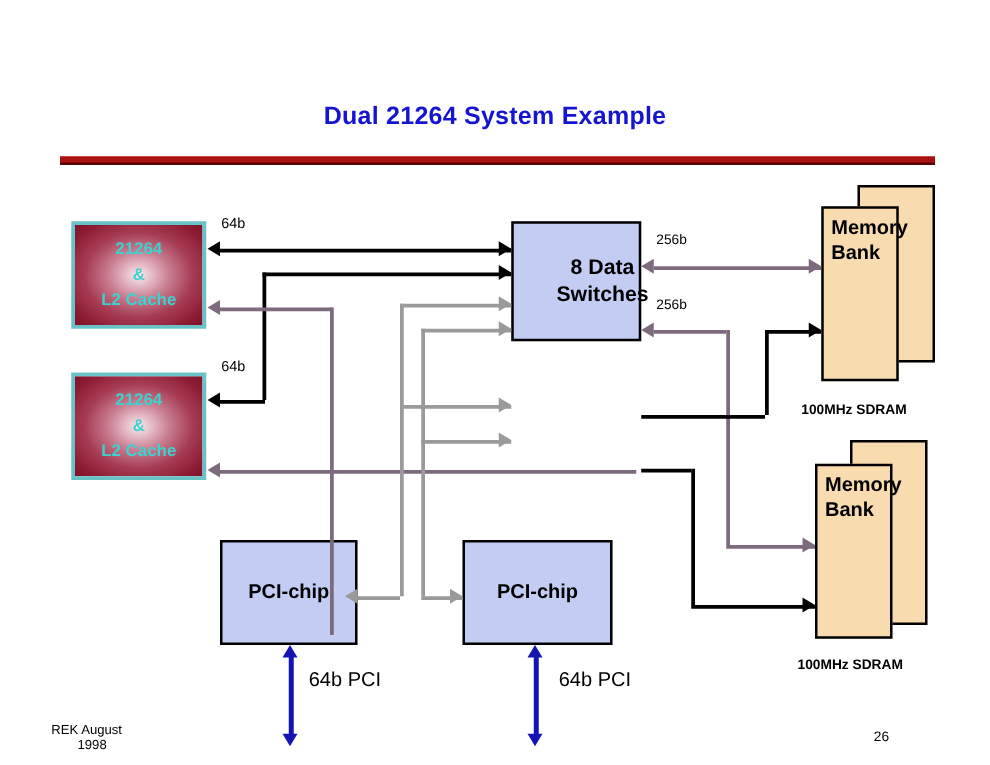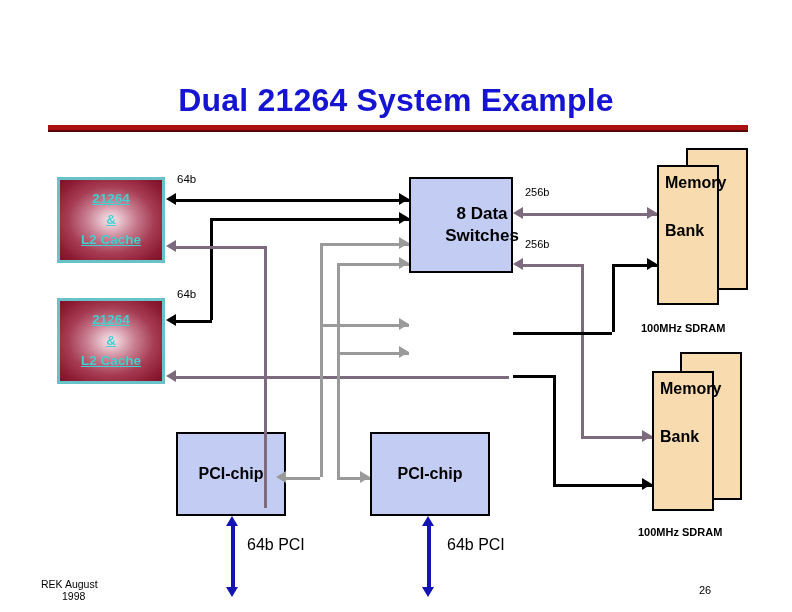--- a/index.html
+++ b/index.html
@@ -17,21 +17,21 @@
     background: #ffffff;
     overflow: hidden;
   }
   .title {
     position: absolute;
     left: 0;
     top: 82px;
     width: 792px;
     text-align: center;
     font-family: "Liberation Sans", sans-serif;
-    font-size: 32px;
+    font-size: 20px;
     font-weight: bold;
     color: #1414d2;
     letter-spacing: 0.2px;
   }
   .title-rule {
     position: absolute;
     left: 48px;
     top: 125px;
     width: 700px;
     height: 5px;
@@ -55,21 +55,21 @@
     display: flex;
     flex-direction: column;
     align-items: center;
     justify-content: center;
     color: #3fd0cf;
     font-size: 13.5px;
     font-weight: bold;
     line-height: 1.55;
     text-align: center;
   }
-  .cpu span { display: block; text-decoration: underline; }
+  .cpu span { display: block; }
 
   
   .bluebox {
     position: absolute;
     background: #c3cdf4;
     border: 2px solid #000000;
     box-sizing: border-box;
     display: flex;
     flex-direction: column;
     align-items: center;
@@ -95,21 +95,20 @@
     background: #f8dcb0;
     border: 2px solid #000000;
     box-sizing: border-box;
     display: flex;
     flex-direction: column;
     justify-content: flex-start;
     color: #000000;
     font-size: 16px;
     font-weight: bold;
     line-height: 1.25;
-    gap: 28px;
   }
   .membank-front span { display: block; }
 
   
   .lbl {
     position: absolute;
     font-family: "Liberation Sans", sans-serif;
     color: #000000;
     white-space: nowrap;
   }

